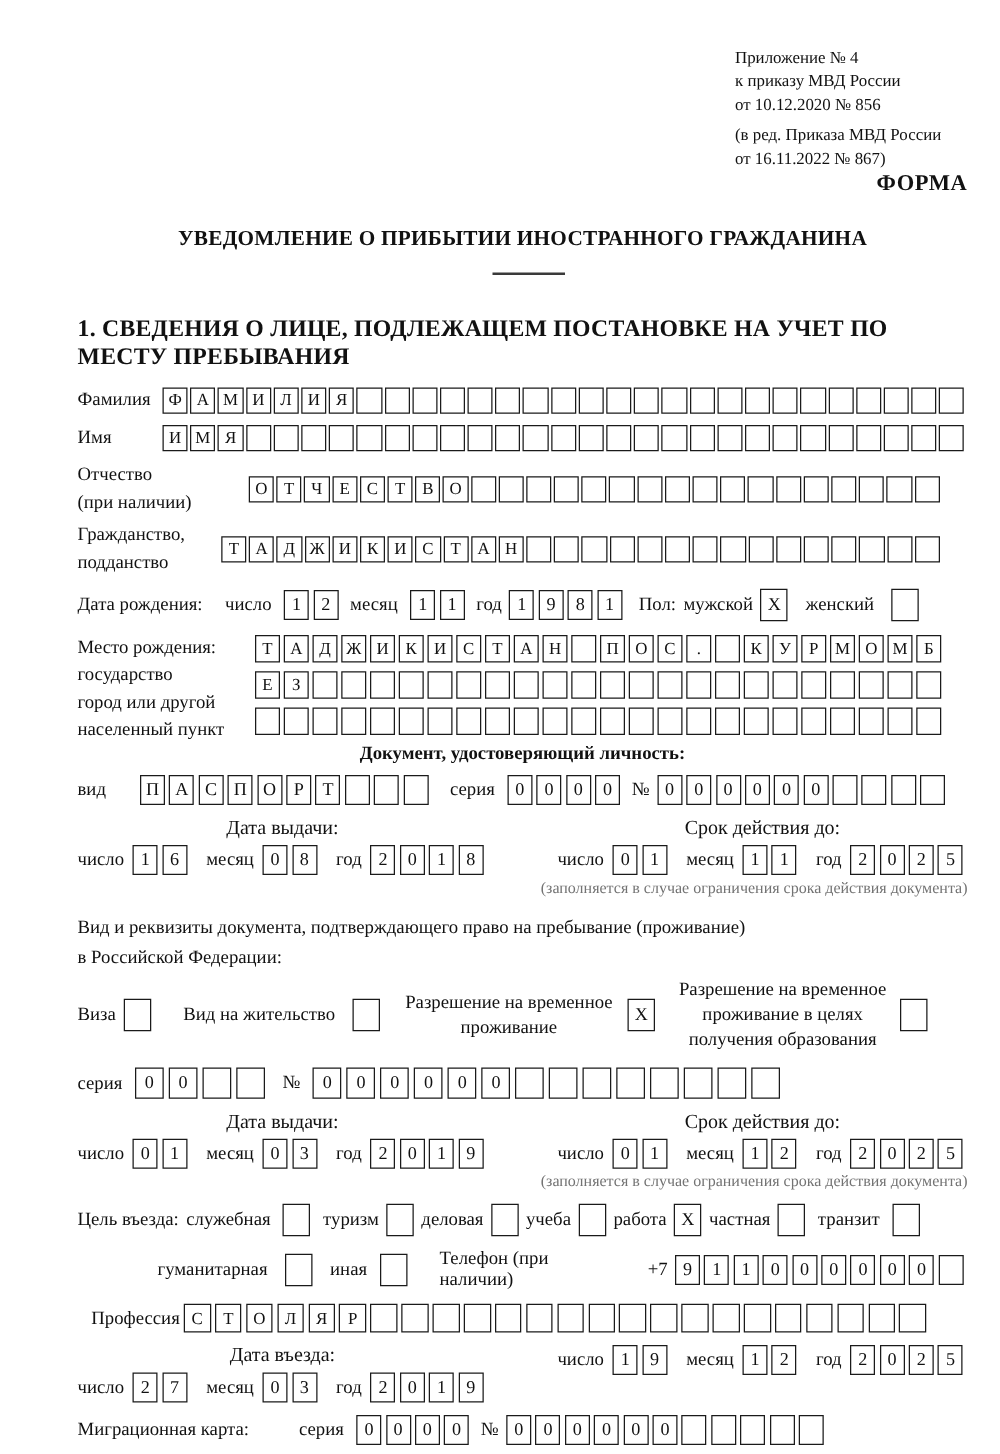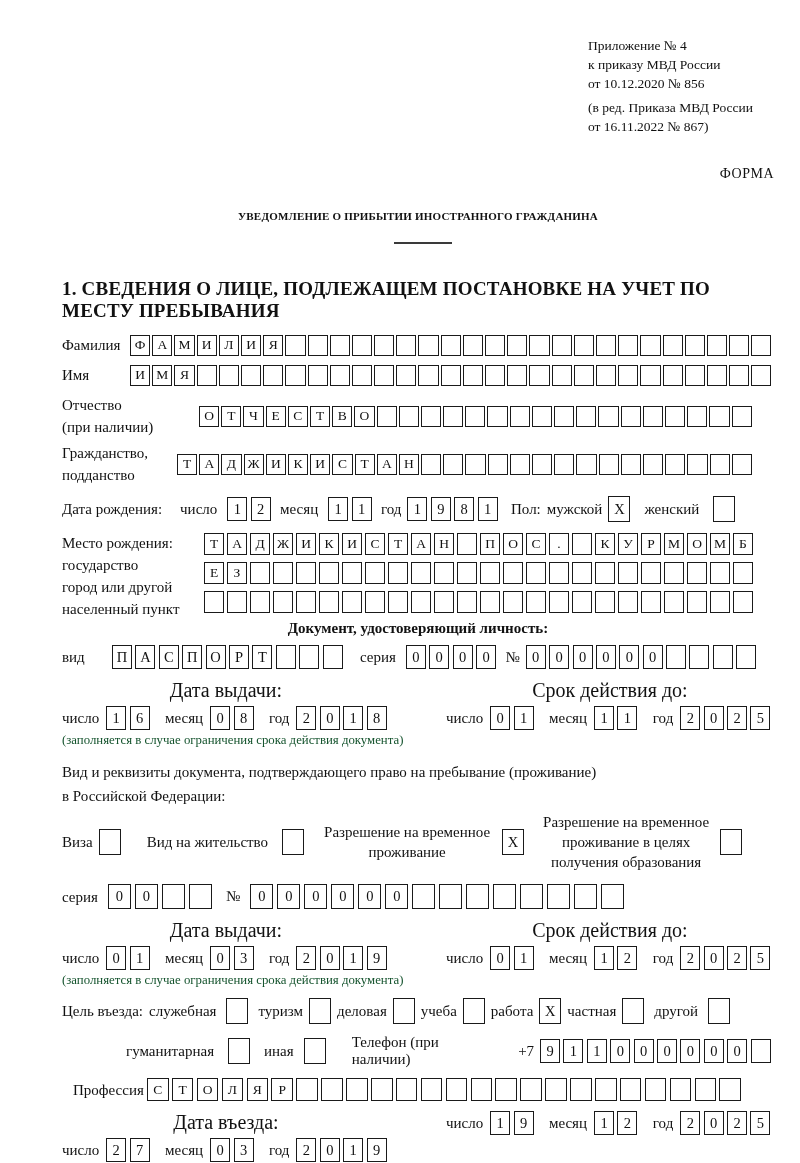--- a/index.html
+++ b/index.html
@@ -7,23 +7,23 @@
   body {
     width: 800px; height: 1163px; overflow: hidden;
     font-family: "Liberation Serif", "DejaVu Serif", serif;
     color: #111; font-size: 15px;
   }
   .page { padding: 36px 26px 10px 62px; }
 
   
   .appendix { width: 186px; margin-left: auto; font-size: 13.5px; line-height: 19px; }
   .appendix .amend { margin-top: 5px; }
-  .forma { text-align: right; font-weight: normal; font-size: 14px; margin-top: 30px; letter-spacing: 0.5px; }
-
-  .title { text-align: center; font-weight: bold; font-size: 11px; line-height: 24px; margin-top: 22px; letter-spacing: 0.2px; }
+  .forma { text-align: right; font-weight: bold; font-size: 18px; letter-spacing: 0.5px; }
+
+  .title { text-align: center; font-weight: bold; font-size: 17px; line-height: 24px; margin-top: 22px; letter-spacing: 0.2px; }
   .blank-line { display: inline-block; width: 58px; border-bottom: 2.5px solid #3a3a3a; height: 14px; margin-left: 10px; }
   .section-title { font-weight: bold; font-size: 19px; margin-top: 26px; letter-spacing: 0.2px; }
 
   .row { display: flex; align-items: center; margin-top: 8px; }
   .row-top { align-items: center; }
   .lbl { flex: none; line-height: 22px; }
   .lbl-name { width: 68px; }
   .lbl-pat { width: 137px; }
   .lbl-cit { width: 115px; }
   .lbl-birthplace { width: 142px; }
@@ -44,25 +44,25 @@
   .mt4 { margin-top: 4px; } .mt10 { margin-top: 10px; } .mt12 { margin-top: 12px; }
   .gap6 { margin-left: 6px; } .gap10 { margin-left: 10px; } .gap14 { margin-left: 14px; }
   .gap18 { margin-left: 18px; } .gap26 { margin-left: 26px; } .gap40 { margin-left: 40px; }
 
   .stack-rows .cells { display: flex; margin-bottom: 7px; }
   .doc-title { text-align: center; font-weight: bold; font-size: 15px; }
 
   .date-block { display: flex; margin-top: 10px; align-items: flex-start; }
   .dg { flex: none; }
   .dg-right { margin-left: 56px; }
-  .dhead { text-align: center; font-size: 20px; margin-bottom: 4px; }
+  .dhead { text-align: center; font-size: 16px; margin-bottom: 4px; }
   .dcells { display: flex; align-items: center; }
   .dlabel { margin-right: 7px; }
   .dspace { margin-left: 12px; }
-  .note-right { font-size: 12.8px; margin-top: 3px; color: #14532d; }
+  .note-right { text-align: right; font-size: 12.8px; margin-top: 3px; color: #737373; }
 
   .intro { margin-top: 12px; line-height: 24px; }
   .opt-label-c { text-align: center; line-height: 20px; flex: none; }
   .w170 { width: 170px; } .w176 { width: 176px; }
 </style>
 </head>
 <body>
 
 <div class="page">
 
@@ -545,21 +545,21 @@
         <span class="cell"></span>
       </span>
     <span class="gap6">работа</span>
     <span class="cells box gap6">
         <span class="cell">X</span>
       </span>
     <span class="gap6">частная</span>
     <span class="cells box gap6">
         <span class="cell"></span>
       </span>
-    <span class="gap10">другой</span>
+    <span class="gap10">транзит</span>
     <span class="cells box gap10">
         <span class="cell"></span>
       </span>
   </div>
 
   <div class="row mt10" style="margin-left:64px">
     <span>гуманитарная</span>
     <span class="cells box gap14">
         <span class="cell"></span>
       </span>

